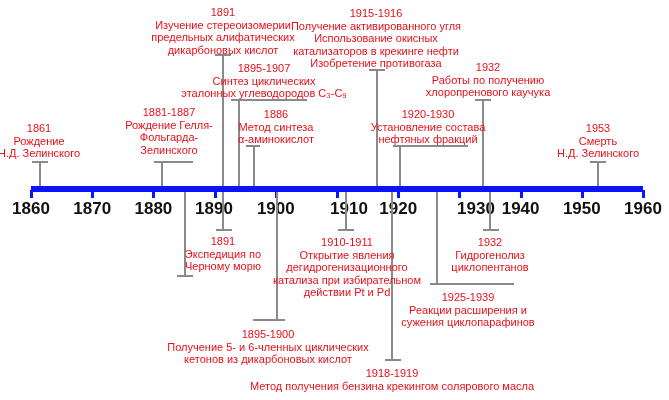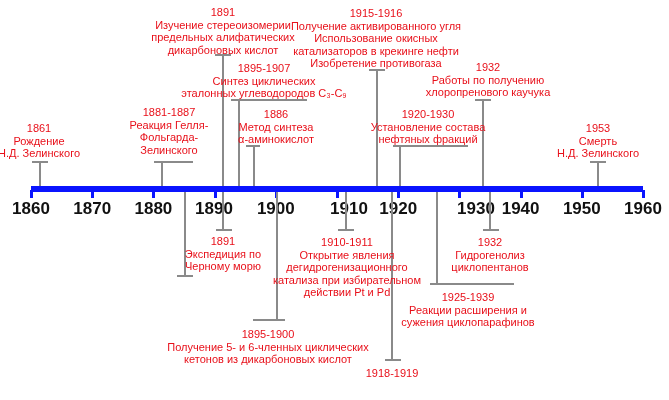--- a/index.html
+++ b/index.html
@@ -95,21 +95,21 @@
   <div class="vline" style="left:489px;top:192px;height:38px"></div>
   <div class="hline" style="left:483px;top:229px;width:16px"></div>
 
   <div class="ev" style="left:39px;top:122px">
     <span class="yr">1861</span>
     <span class="ln">Рождение</span>
     <span class="ln">Н.Д. Зелинского</span>
   </div>
   <div class="ev" style="left:169px;top:106px">
     <span class="yr">1881-1887</span>
-    <span class="ln">Реакция Гелля-</span>
+    <span class="ln">Рождение Гелля-</span>
     <span class="ln">Фольгарда-</span>
     <span class="ln">Зелинского</span>
   </div>
   <div class="ev" style="left:223px;top:6px">
     <span class="yr">1891</span>
     <span class="ln">Изучение стереоизомерии</span>
     <span class="ln">предельных алифатических</span>
     <span class="ln">дикарбоновых кислот</span>
   </div>
   <div class="ev" style="left:264px;top:62px">
@@ -157,20 +157,21 @@
   </div>
   <div class="ev" style="left:347px;top:236px">
     <span class="yr">1910-1911</span>
     <span class="ln">Открытие явления</span>
     <span class="ln">дегидрогенизационного</span>
     <span class="ln">катализа при избирательном</span>
     <span class="ln">действии Pt и Pd</span>
   </div>
   <div class="ev" style="left:392px;top:367px">
     <span class="yr">1918-1919</span>
+    <span class="ln">Метод получения бензина крекингом солярового масла</span>
   </div>
   <div class="ev" style="left:490px;top:236px">
     <span class="yr">1932</span>
     <span class="ln">Гидрогенолиз</span>
     <span class="ln">циклопентанов</span>
   </div>
   <div class="ev" style="left:468px;top:291px">
     <span class="yr">1925-1939</span>
     <span class="ln">Реакции расширения и</span>
     <span class="ln">сужения циклопарафинов</span>

